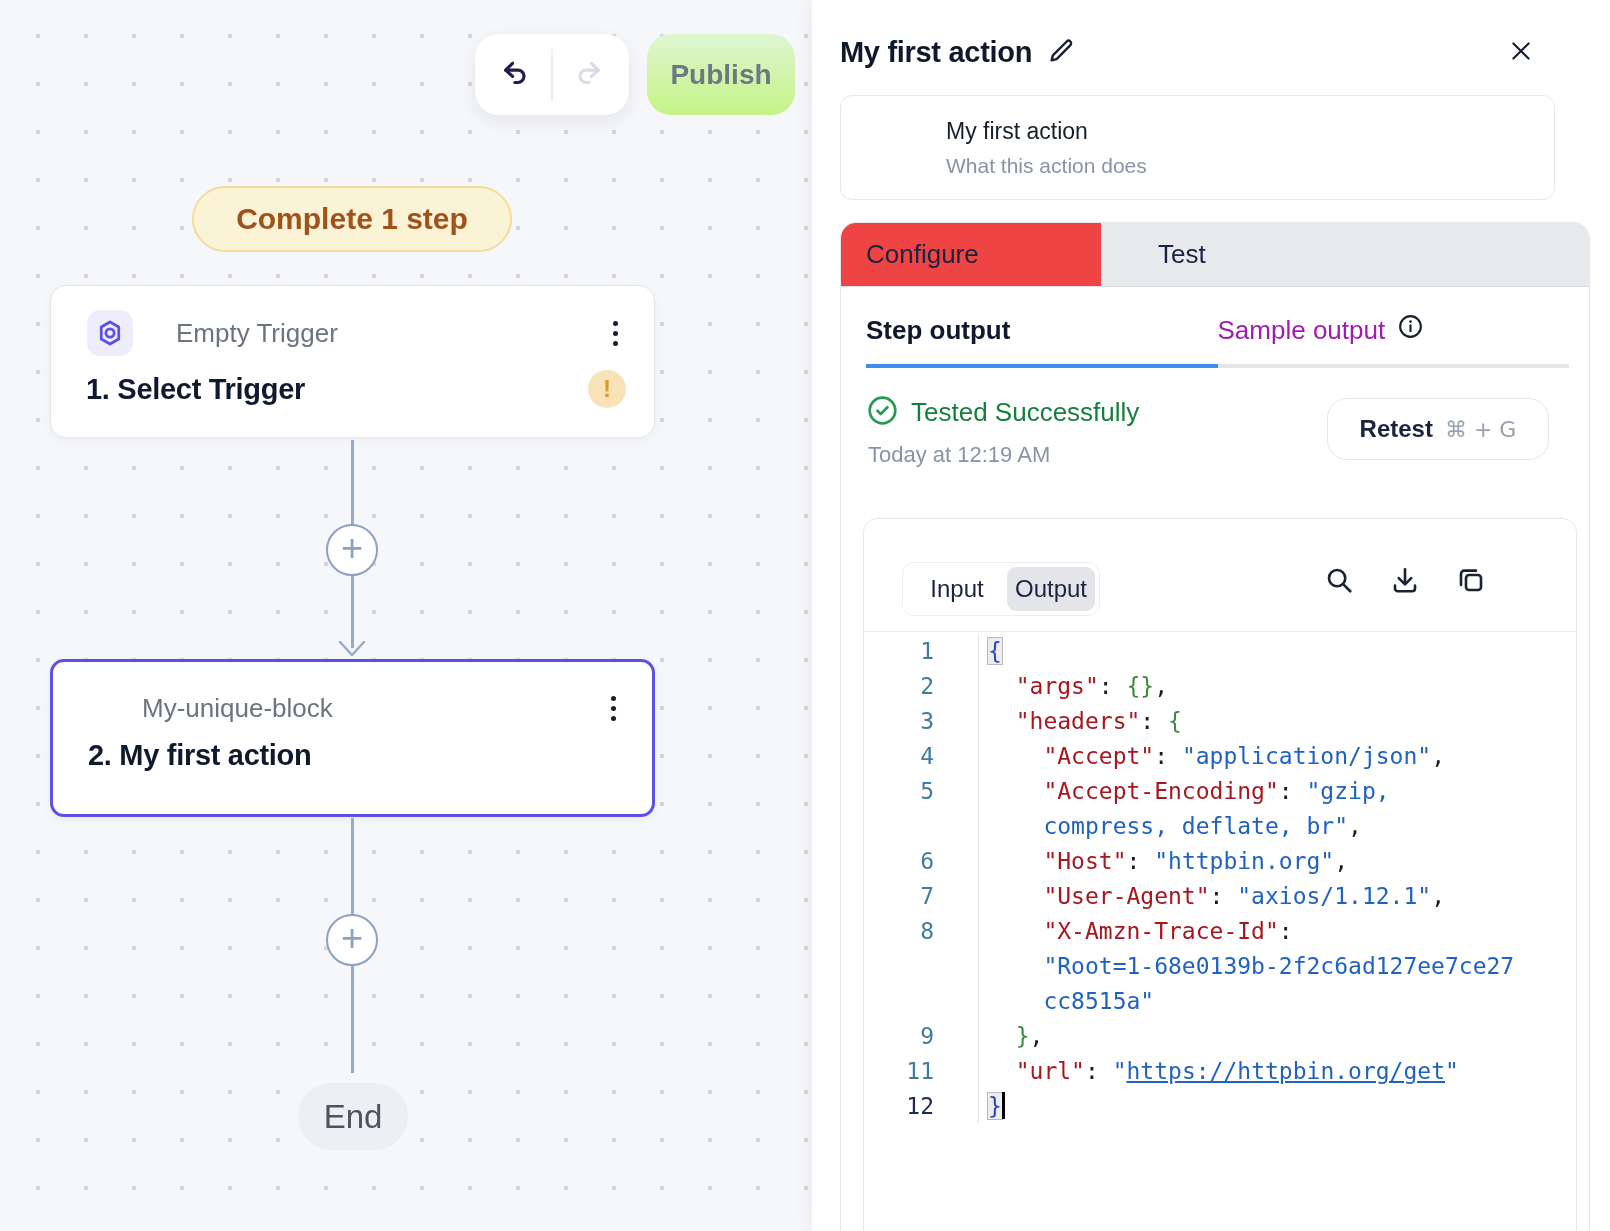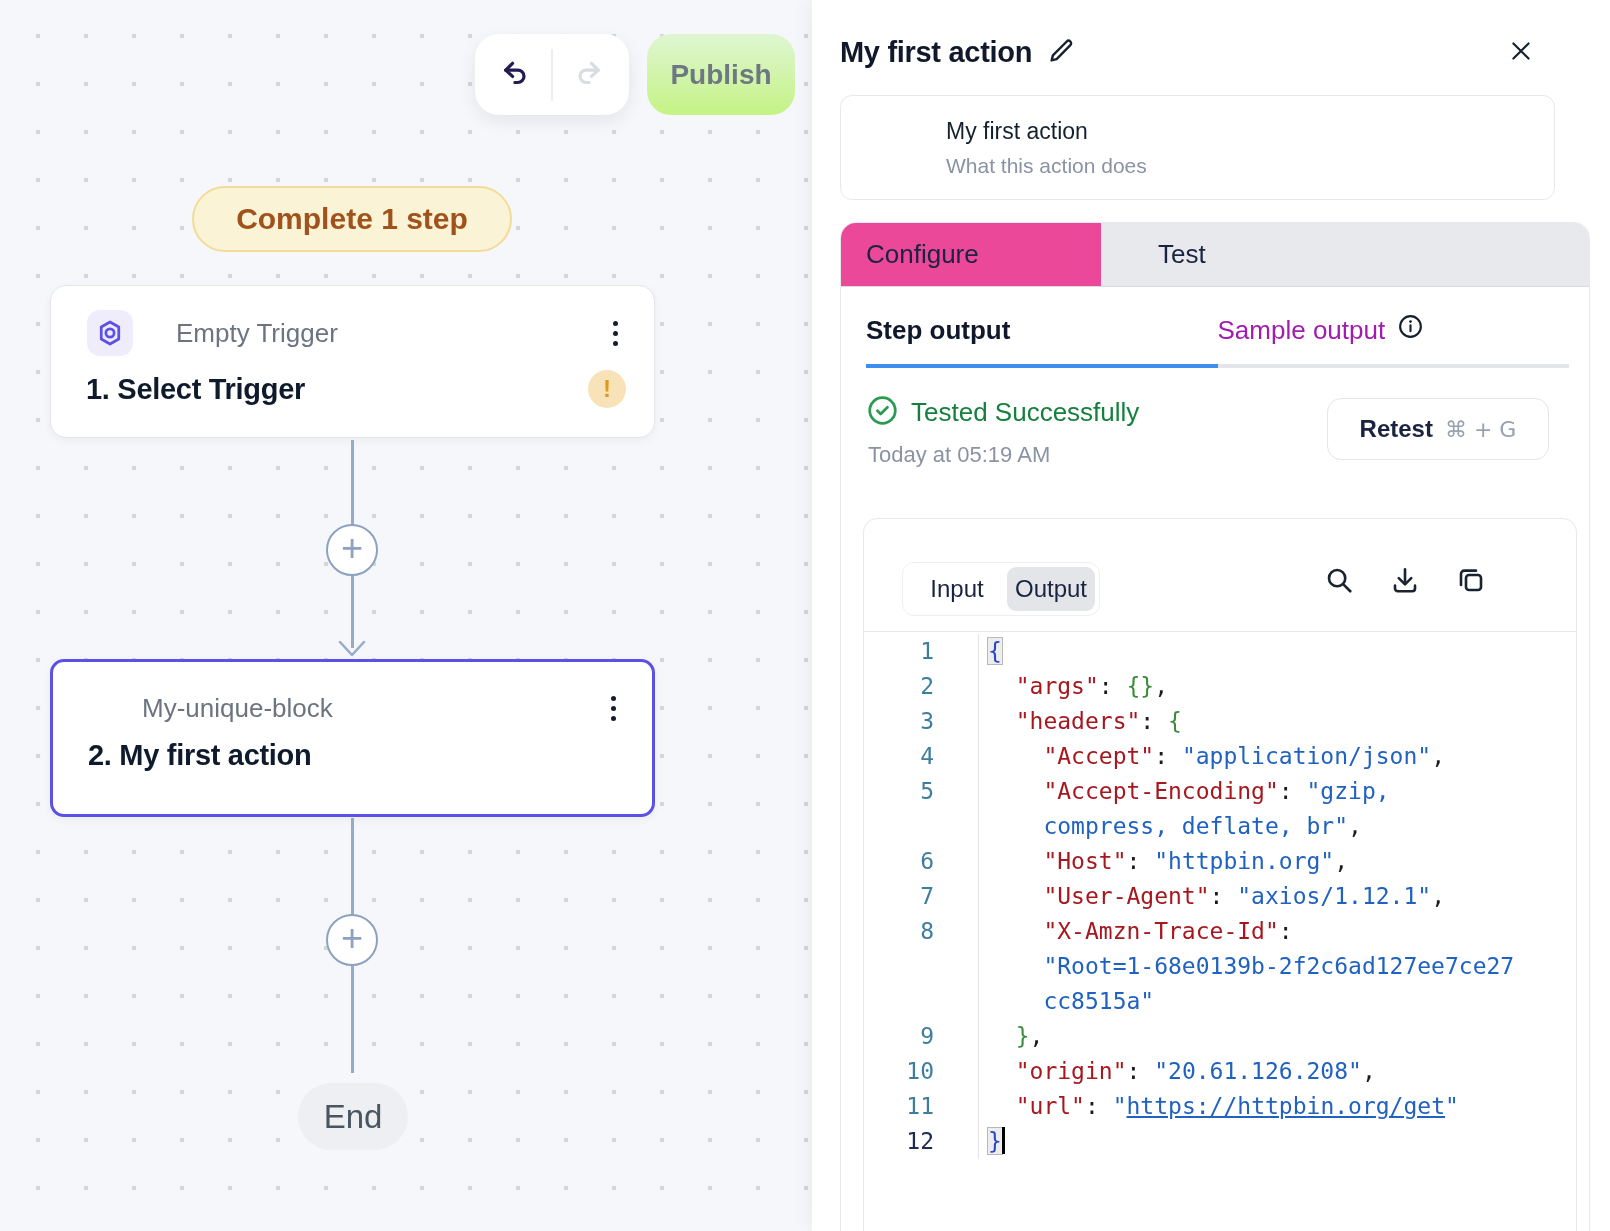--- a/index.html
+++ b/index.html
@@ -73,34 +73,34 @@
   .summary-card { position:absolute; left:28px; top:95px; width:715px; height:105px;
     border:1.5px solid #E6E8ED; border-radius:12px; background:#fff;
     display:flex; flex-direction:column; justify-content:center; padding-left:105px; cursor:pointer; }
   .summary-name { font-size:23px; color:#15202F; }
   .summary-desc { font-size:21px; color:#8A93A3; margin-top:9px; }
 
   .tab-card { position:absolute; left:28px; top:222px; width:750px; height:1010px;
     border:1.5px solid #E6E8ED; border-radius:16px 16px 0 0; background:#fff; overflow:hidden; }
   .tab-row { display:flex; height:64px; border-bottom:1.5px solid #D8DBE1; }
   .tab { display:flex; align-items:center; font-size:26px; color:#1A2440; cursor:pointer; }
-  .tab-configure { width:260px; background:#ec4899; padding-left:25px;text-align:center; }
+  .tab-configure { width:260px; background:#ef4444; padding-left:25px;text-align:center; }
   .tab-test { flex:1; background:#E7E9ED; padding-left:57px; font-weight:500; border-radius:0 14px 0 0; }
 
   .subtab-row { display:flex; padding:0 20px 0 25px; }
   .subtab { flex:1; padding:26px 0 17px 0; font-size:26px; color:#a21caf; cursor:pointer; display:flex; align-items:center; gap:12px; }
   .subtab-step { font-weight:700; color:#10182B; border-bottom:4px solid #3E8EEF; }
   .subtab-sample { border-bottom:4px solid #E3E5E9; }
 
   .status-area { position:relative; padding:26px 40px 0 25px; }
   .status-line { display:flex; align-items:center; gap:12px; }
   .status-text { font-size:26px; font-weight:500; color:#15803d; }
   .status-time { font-size:22px; color:#8A93A3; margin:11px 0 0 2px; }
   .retest-btn { position:absolute; right:40px; top:30px; width:222px; height:62px;
-    background:#fff; border:1.5px solid #E3E6EB; border-radius:14px; cursor:pointer;
+    background:#fff; border:1.5px solid #E3E6EB; border-radius:20px; cursor:pointer;
     display:flex; align-items:center; justify-content:center; gap:12px; }
   .retest-label { font-size:24px; font-weight:600; color:#1A2440; font-family:"Liberation Sans",sans-serif; }
   .retest-shortcut { font-size:22px; color:#98A1AF; font-family:"DejaVu Sans",sans-serif; }
 
   .code-card { position:absolute; left:22px; top:295px; width:714px; height:745px;
     border:1.5px solid #E6E8ED; border-radius:14px; background:#fff; overflow:hidden; }
   .code-toolbar { position:relative; height:112px; }
   .io-toggle { position:absolute; left:38px; top:43px; height:54px; border:1.5px solid #EDEEF1; border-radius:12px;
     display:flex; align-items:center; padding:4px; }
   .io-seg { height:44px; display:flex; align-items:center; justify-content:center; font-size:24px; color:#1A2440; cursor:pointer; border:none; background:none; font-family:"Liberation Sans",sans-serif; }
@@ -250,21 +250,21 @@
     <div class="status-area">
       <div class="status-line">
         <span>
           <svg width="33" height="33" viewBox="0 0 24 24" fill="none">
             <circle cx="12" cy="12" r="9.3" stroke="#2B9B53" stroke-width="2"></circle>
             <path d="M8.3 12.2l2.4 2.4 4.9-5" stroke="#2B9B53" stroke-width="2" stroke-linecap="round" stroke-linejoin="round"></path>
           </svg>
         </span>
         <span class="status-text">Tested Successfully</span>
       </div>
-      <div class="status-time">Today at 05:19 AM</div>
+      <div class="status-time">Today at 12:19 AM</div>
       <button class="retest-btn">
         <span class="retest-label">Retest</span>
         <span class="retest-shortcut">⌘ + G</span>
       </button>
     </div>
 
     <div class="code-card">
       <div class="code-toolbar">
         <div class="io-toggle">
           <button class="io-seg io-input">Input</button>
@@ -342,24 +342,20 @@
           </div>
           <div class="code-row">
             <span class="ln"></span>
             <span class="lc"><span class="tk-p">    </span><span class="tk-str">cc8515a"</span></span>
           </div>
           <div class="code-row">
             <span class="ln">9</span>
             <span class="lc"><span class="tk-p">  </span><span class="tk-b2">}</span><span class="tk-p">,</span></span>
           </div>
           <div class="code-row">
-            <span class="ln">10</span>
-            <span class="lc"><span class="tk-p">  </span><span class="tk-key">"origin"</span><span class="tk-p">: </span><span class="tk-str">"20.61.126.208"</span><span class="tk-p">,</span></span>
-          </div>
-          <div class="code-row">
             <span class="ln">11</span>
             <span class="lc"><span class="tk-p">  </span><span class="tk-key">"url"</span><span class="tk-p">: </span><span class="tk-str">"</span><span class="tk-link">https://httpbin.org/get</span><span class="tk-str">"</span></span>
           </div>
           <div class="code-row">
             <span class="ln active">12</span>
             <span class="lc"><span class="tk-b1 hl">}</span><span class="tk-caret"></span></span>
           </div>
         </div>
     </div>
   </div>

